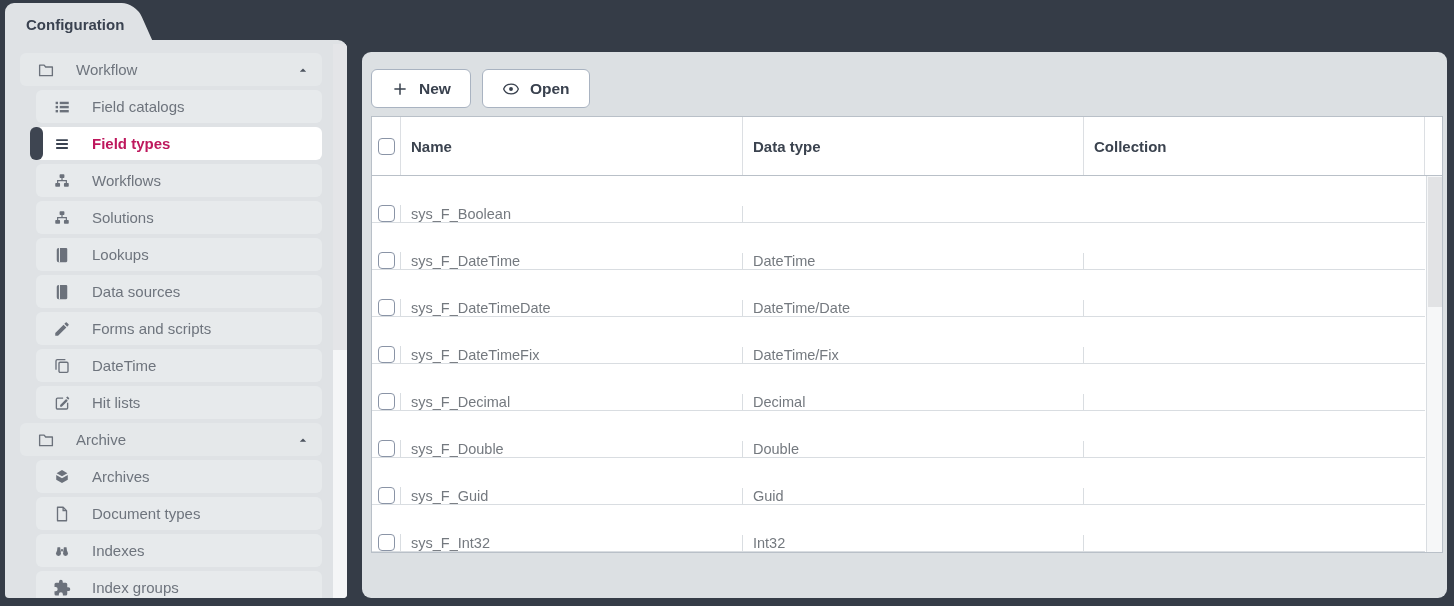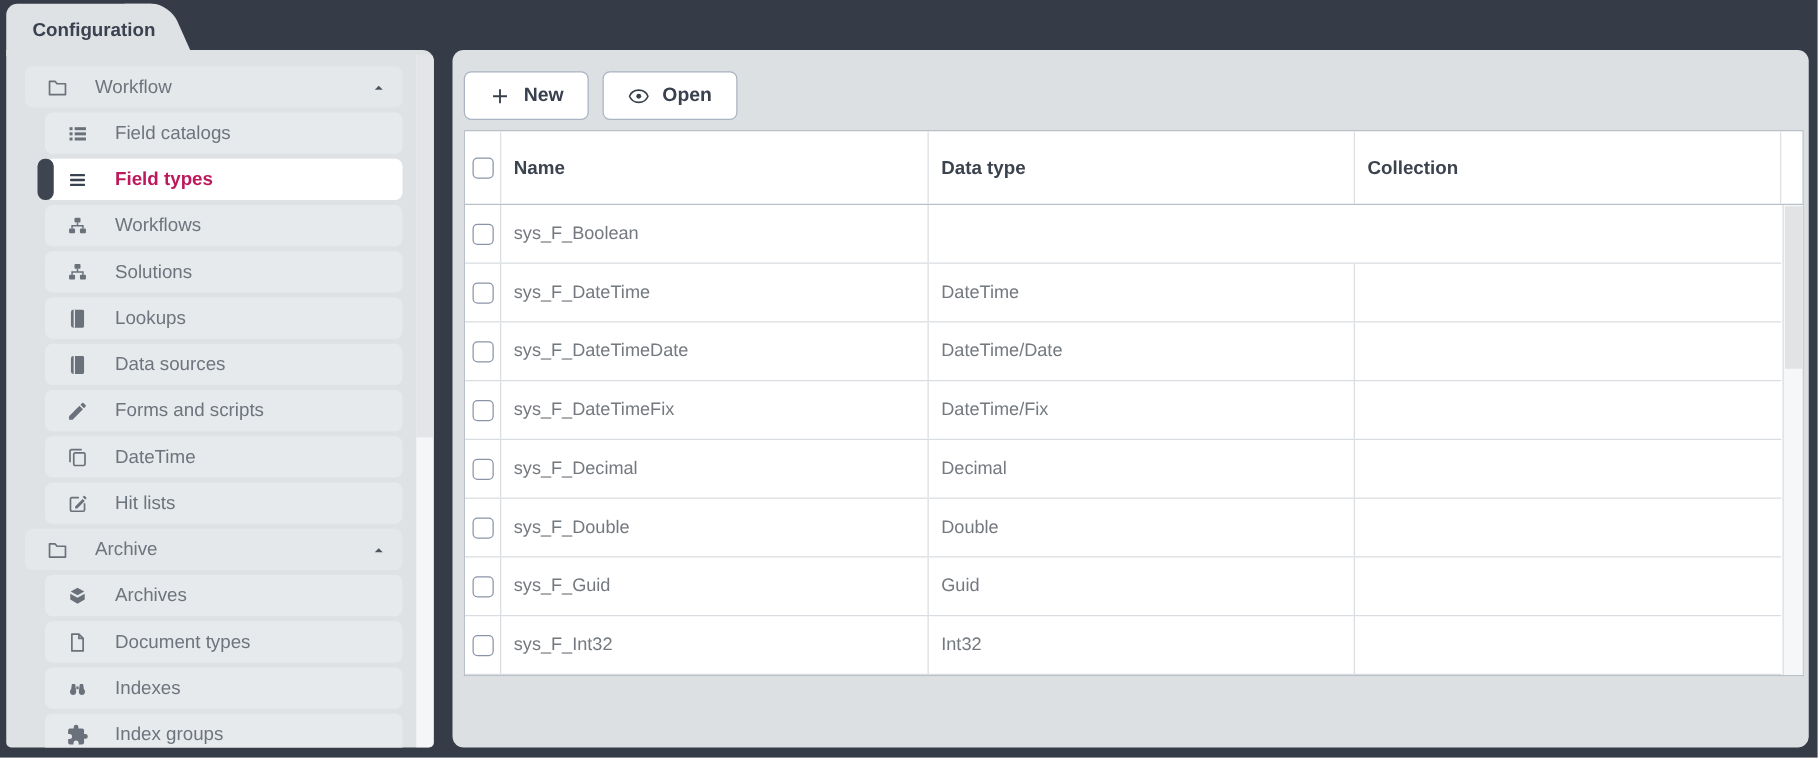--- a/index.html
+++ b/index.html
@@ -62,21 +62,21 @@
     background: #3e4551; border-radius: 6px;
     z-index: -1;
   }
   .nav-item.selected { z-index: 0; }
   .nav-item .nicon { width: 18px; height: 18px; color: #6b717b; flex: 0 0 auto; }
   .nav-item.selected .nicon { color: #3a4250; }
   .nav-item .chev { margin-left: auto; width: 14px; height: 14px; color: #4d545f; }
 
   
   .main {
-    position: absolute; left: 362px; top: 40px; width: 1085px; bottom: 8px;
+    position: absolute; left: 362px; top: 52px; width: 1085px; bottom: 8px;
     background: #dce0e3; border-radius: 9px; z-index: 2;
   }
   .toolbar { position: absolute; left: 9px; top: 17px; display: flex; gap: 11px; }
   .btn {
     display: inline-flex; align-items: center; gap: 10px;
     height: 39px; padding: 0 19px;
     background: #ffffff; border: 1px solid #a9b3c1; border-radius: 6px;
     font-family: "Liberation Sans", sans-serif;
     font-size: 15.5px; font-weight: 700; color: #39414e;
     cursor: pointer;
@@ -99,21 +99,21 @@
   .th.col-1 { width: 341px; }
   .th.col-2 { flex: 1; }
   .th.col-gutter { width: 17px; border-right: none; padding-left: 0; }
 
   .tbody {
     position: relative;
     background: #ffffff;
     border: 1px solid #b9c0c8; border-top: none;
     padding-right: 17px;
   }
-  .tr { display: flex; height: 47px; border-bottom: 1px solid #d9dde1; }
+  .tr { display: flex; height: 47px; border-bottom: 1px solid #d9dde1; align-items: flex-end; }
   .tr:last-child { border-bottom: none; }
   .td {
     display: flex; align-items: center; padding-left: 10px;
     font-size: 14.5px; color: #74797f;
     border-right: 1px solid #d9dde1;
     overflow: hidden; white-space: nowrap;
   }
   .td.col-check { width: 29px; justify-content: center; padding-left: 0; }
   .td.col-0 { width: 342px; }
   .td.col-1 { width: 341px; }

